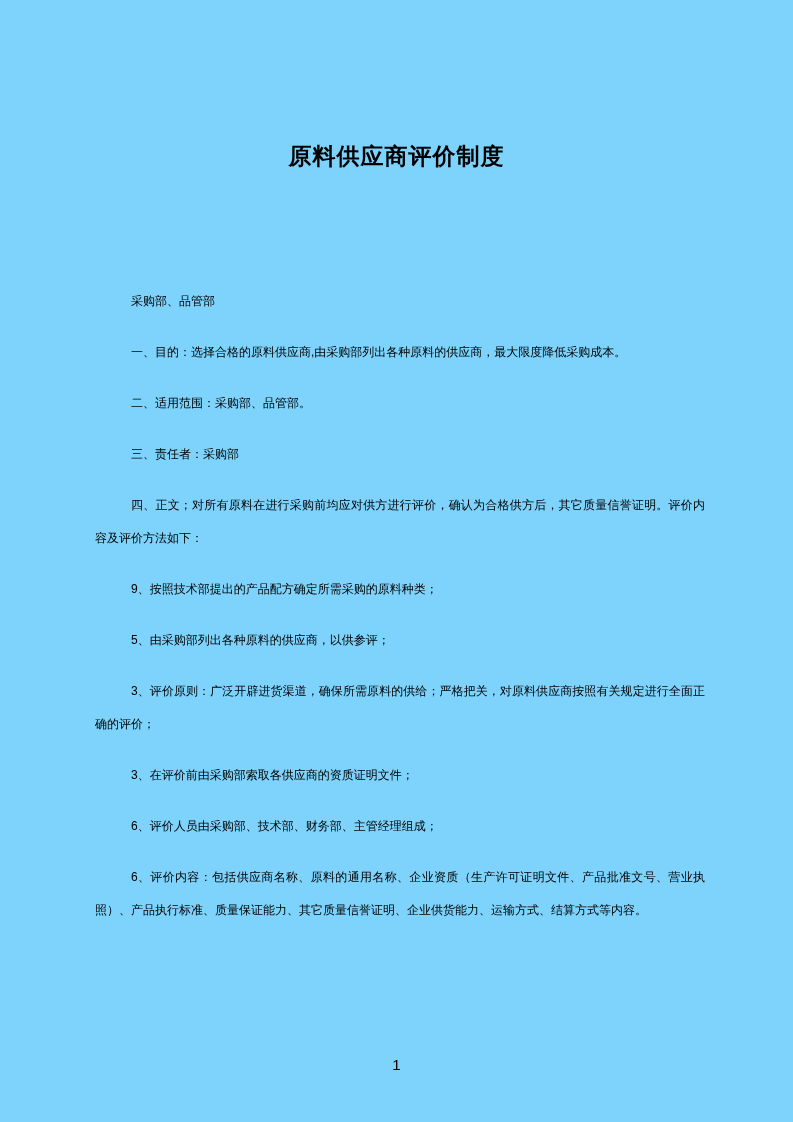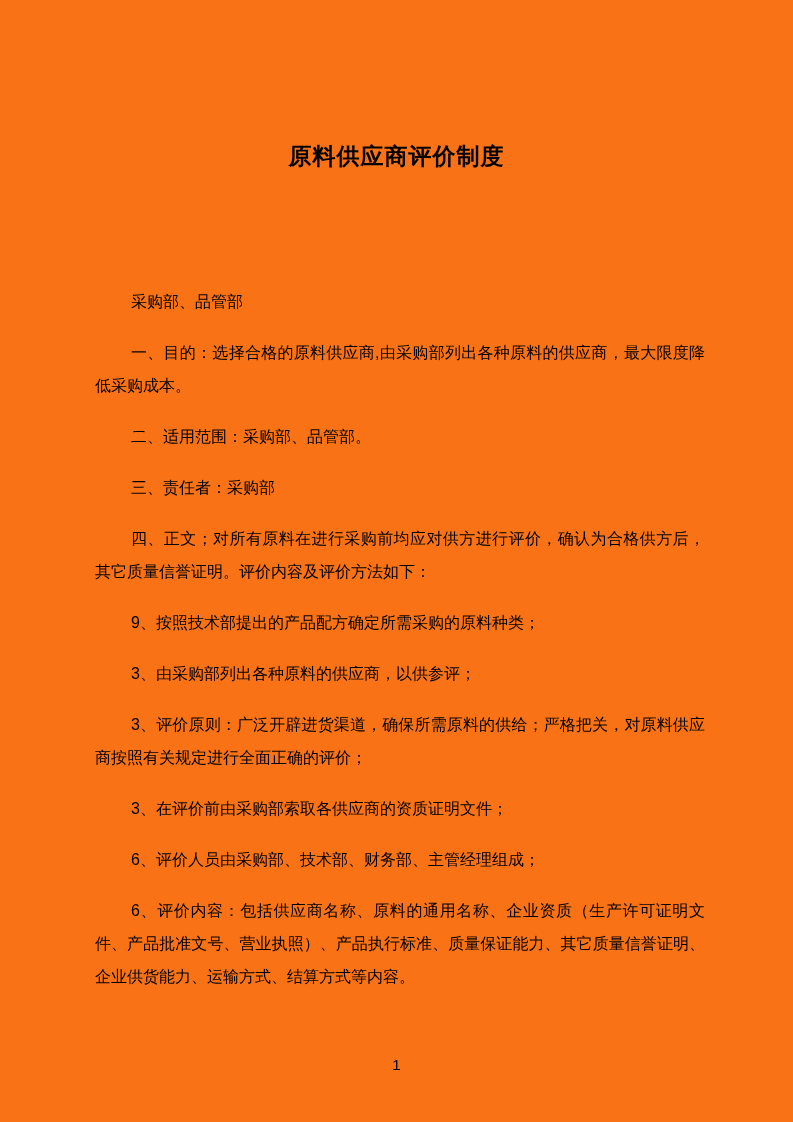--- a/index.html
+++ b/index.html
@@ -4,41 +4,41 @@
 <style>
   html, body {
     margin: 0;
     padding: 0;
     background: #ffffff;
   }
   .page {
     position: relative;
     width: 793px;
     height: 1122px;
-    background: #f97316;
+    background: #7dd3fc;
     color: #000000;
     font-family: "Liberation Sans", sans-serif;
     overflow: hidden;
     box-sizing: border-box;
   }
   .title {
     margin: 0;
     padding-top: 139px;
     font-size: 23px;
     font-weight: bold;
     line-height: 34px;
     text-align: center;
     letter-spacing: 1px;
   }
   .content {
     padding: 112px 88px 0 95px;
   }
   .para {
     margin: 0 0 18px 0;
-    font-size: 16px;
+    font-size: 12px;
     line-height: 33px;
     text-indent: 36px;
     text-align: justify;
     word-break: break-all;
   }
   .page-number {
     position: absolute;
     left: 0;
     right: 0;
     top: 1048px;
@@ -54,21 +54,21 @@
 
   <h1 class="title">原料供应商评价制度</h1>
 
   <div class="content">
     <p class="para">采购部、品管部</p>
     <p class="para">一、目的：选择合格的原料供应商,由采购部列出各种原料的供应商，最大限度降低采购成本。</p>
     <p class="para">二、适用范围：采购部、品管部。</p>
     <p class="para">三、责任者：采购部</p>
     <p class="para">四、正文；对所有原料在进行采购前均应对供方进行评价，确认为合格供方后，其它质量信誉证明。评价内容及评价方法如下：</p>
     <p class="para">9、按照技术部提出的产品配方确定所需采购的原料种类；</p>
-    <p class="para">3、由采购部列出各种原料的供应商，以供参评；</p>
+    <p class="para">5、由采购部列出各种原料的供应商，以供参评；</p>
     <p class="para">3、评价原则：广泛开辟进货渠道，确保所需原料的供给；严格把关，对原料供应商按照有关规定进行全面正确的评价；</p>
     <p class="para">3、在评价前由采购部索取各供应商的资质证明文件；</p>
     <p class="para">6、评价人员由采购部、技术部、财务部、主管经理组成；</p>
     <p class="para">6、评价内容：包括供应商名称、原料的通用名称、企业资质（生产许可证明文件、产品批准文号、营业执照）、产品执行标准、质量保证能力、其它质量信誉证明、企业供货能力、运输方式、结算方式等内容。</p>
   </div>
 
   <div class="page-number">1</div>
 
 </div>
 

